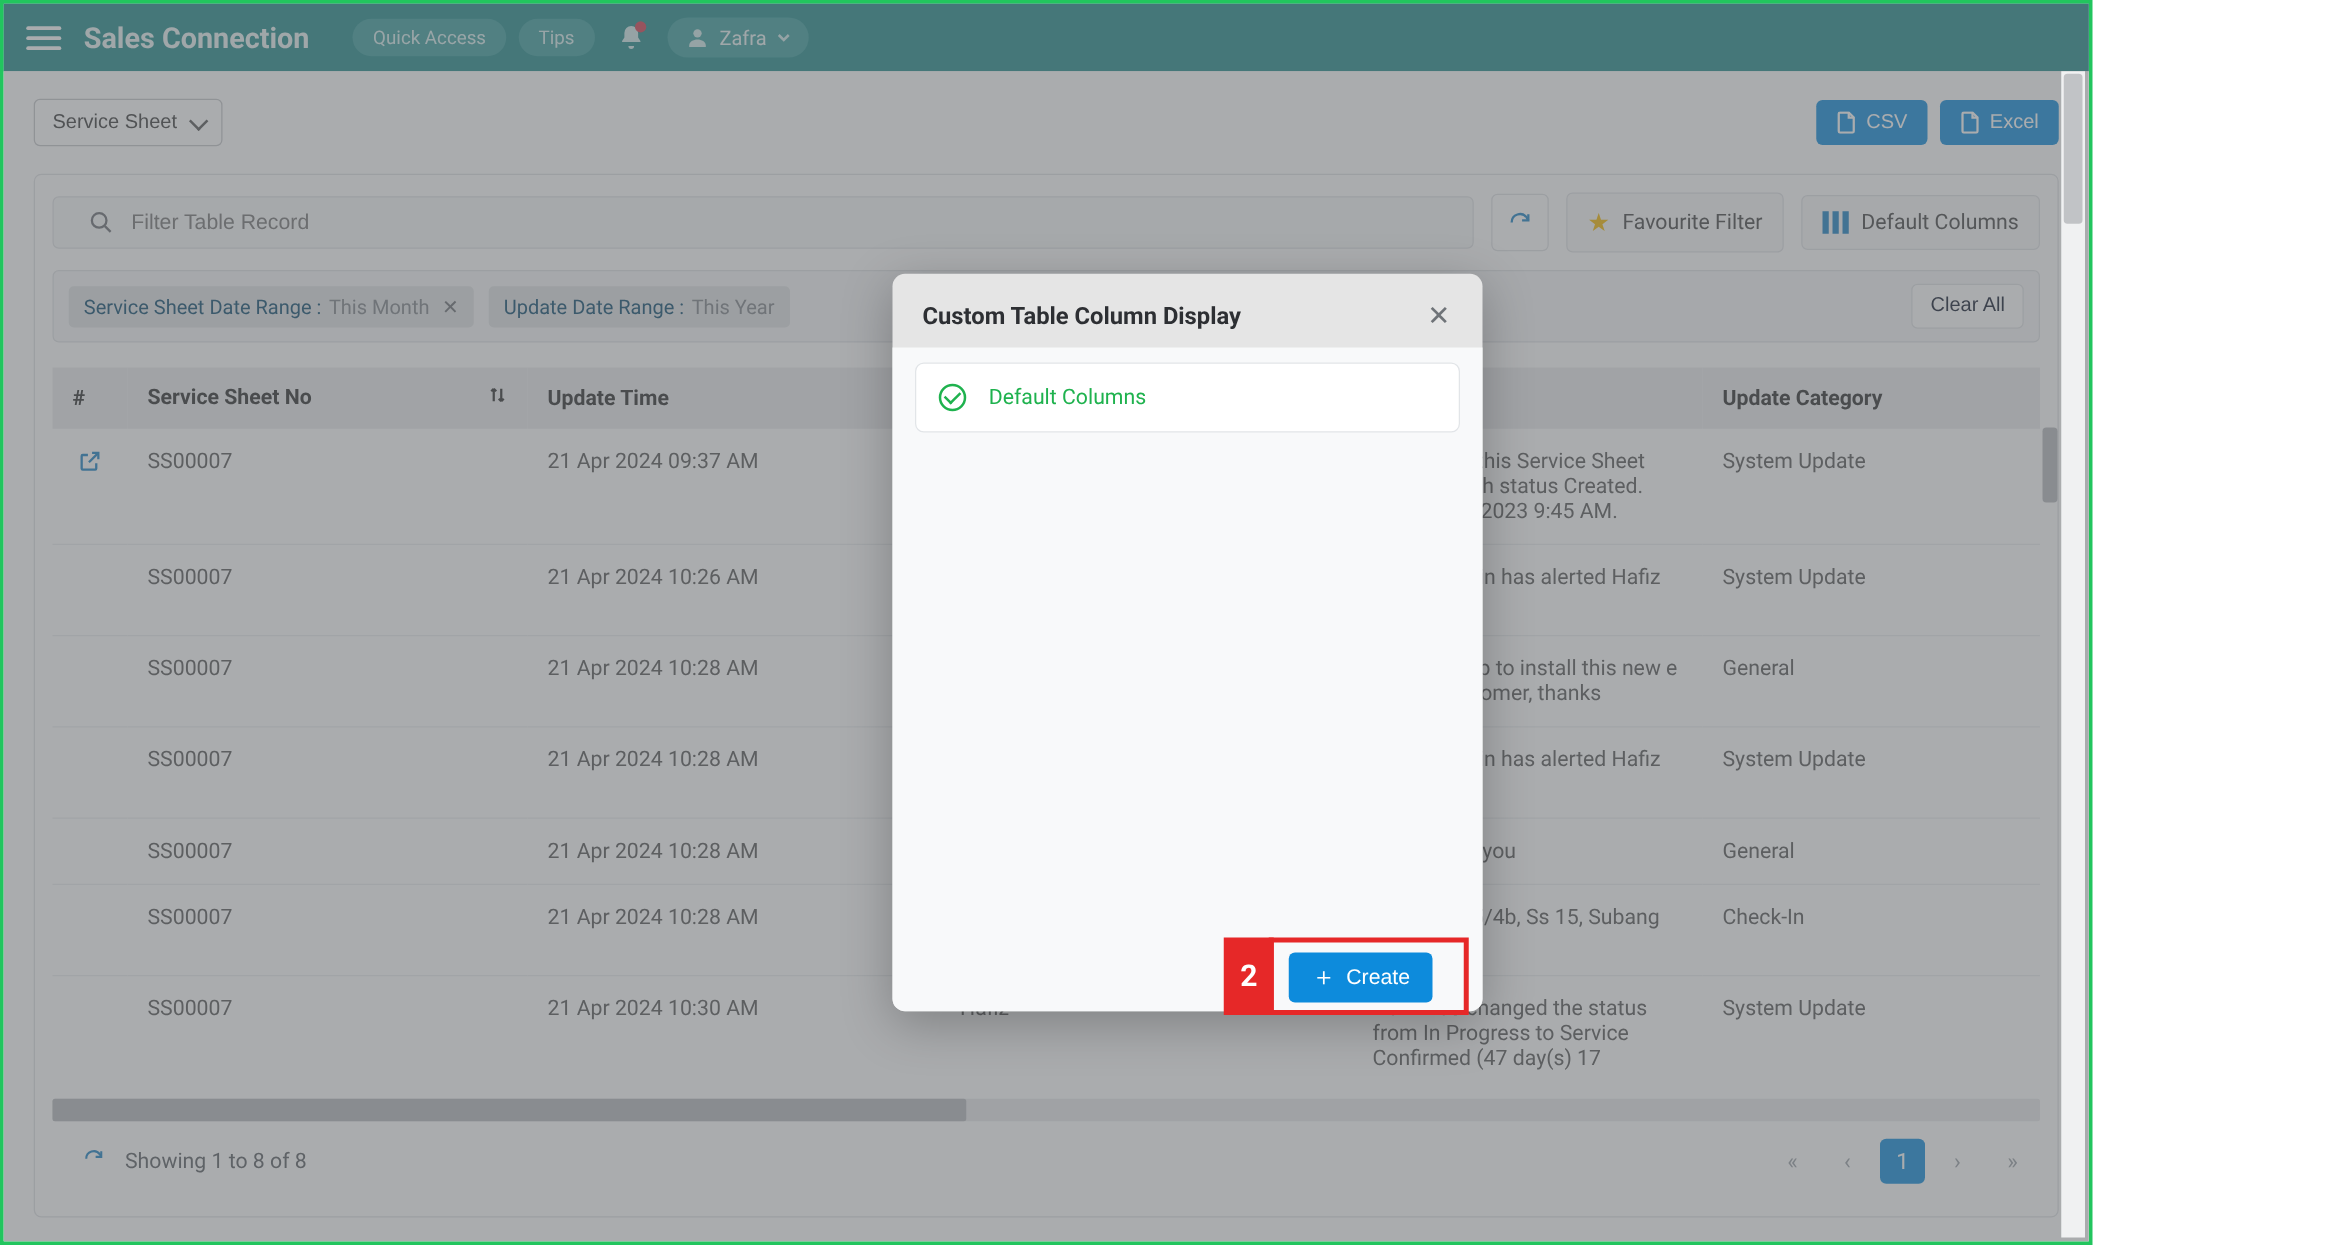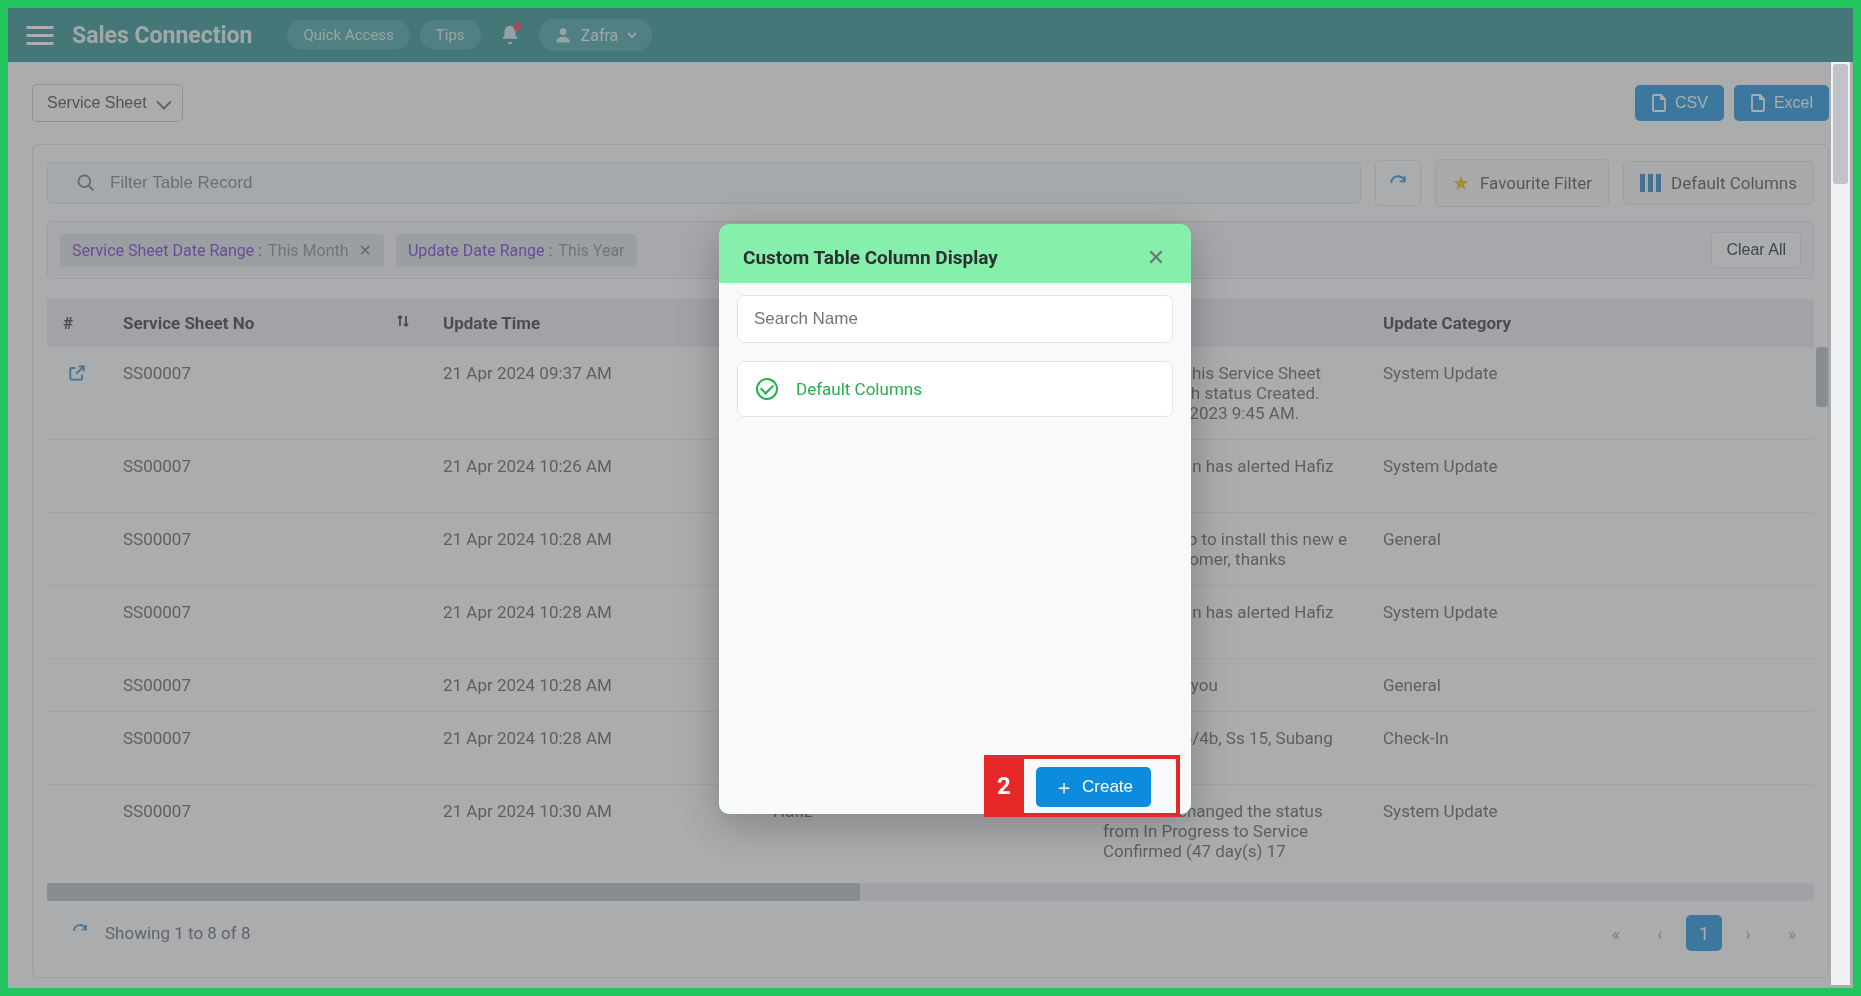--- a/index.html
+++ b/index.html
@@ -1,18 +1,18 @@
 <!DOCTYPE html>
 <html><head>
 <meta charset="utf-8">
 <style>
 * { box-sizing: border-box; margin: 0; padding: 0; }
 body { font-family: -apple-system, BlinkMacSystemFont, "Segoe UI", Roboto, Arial, sans-serif; background: #fff; overflow: hidden; }
 
-.viewport { width: 1861px; height: 996px; position: relative; border: 8px solid #22c55e; transform-origin: top left; }
+.viewport { width: 1674px; height: 996px; position: relative; border: 3px solid #22c55e; transform-origin: top left; }
 
 .topbar { height: 54px; background: #1f8a8a; display: flex; align-items: center; padding: 0 18px; color: #fff; }
 .menu-btn { width: 28px; height: 28px; display: flex; flex-direction: column; justify-content: center; gap: 5px; cursor: pointer; margin-right: 18px; }
 .menu-btn span { height: 3px; background: #fff; border-radius: 2px; }
 .brand { font-size: 23px; font-weight: 700; color: #e8f4f4; margin-right: 25px; }
 .tagline { font-size: 16px; color: #b3dcdc; flex: 1; }
 .pill { background: #3a9d9d; border-radius: 16px; padding: 6px 16px; font-size: 15px; color: #d8efef; margin-left: 10px; cursor: pointer; }
 .bell { width: 22px; height: 22px; margin: 0 18px; position: relative; }
 .bell svg { fill: #d0eaea; }
 .bell .dot { position: absolute; top: -2px; right: -1px; width: 9px; height: 9px; background: #d63c4f; border-radius: 50%; }
@@ -35,21 +35,21 @@
 .search-wrap { flex: 1; border: 1px solid #e0e2e5; border-radius: 5px; background: #f7f8f9; display: flex; align-items: center; padding: 10px 28px; gap: 14px; }
 .search-wrap input { border: none; background: transparent; outline: none; font-size: 17px; color: #7a7f85; flex: 1; }
 .icon-btn { border: 1px solid #e0e2e5; border-radius: 5px; background: #fff; width: 46px; height: 46px; display: flex; align-items: center; justify-content: center; cursor: pointer; }
 .pill-btn { border: 1px solid #e0e2e5; border-radius: 5px; background: #f8f8f8; padding: 11px 16px; display: flex; align-items: center; gap: 10px; font-size: 17px; color: #444; cursor: pointer; }
 .star { color: #f5b800; font-size: 20px; }
 .cols-icon { display: flex; gap: 3px; }
 .cols-icon span { width: 5px; height: 18px; background: #1a80c4; }
 
 .chips-row { border: 1px solid #e0e2e5; border-radius: 5px; background: #f6f7f8; padding: 10px 12px; display: flex; align-items: center; gap: 12px; }
 .chip { background: #e0e2e4; border-radius: 4px; padding: 7px 12px; font-size: 16px; display: flex; align-items: center; gap: 6px; }
-.chip .label { color: #6d28d9; }
+.chip .label { color: #0c4a6e; }
 .chip .val { color: #7f8489; }
 .chip .x { color: #6a6e73; cursor: pointer; font-size: 16px; margin-left: 4px; }
 .clear-all { margin-left: auto; border: 1px solid #e0e2e5; background: #fff; border-radius: 5px; padding: 8px 14px; color: #0f172a; font-size: 16px; cursor: pointer; }
 
 .table-wrap { margin-top: 20px; position: relative; }
 table { width: 100%; border-collapse: collapse; font-size: 17px; }
 th { text-align: left; padding: 14px 16px; background: #ebecee; color: #2c2c2c; font-weight: 700; font-size: 17px; }
 th.idx .sort-ic { float: right; }
 td { padding: 16px 16px; border-top: 1px solid #eceef0; color: #555; vertical-align: top; }
 tbody tr:first-child td { border-top: none; }
@@ -70,21 +70,21 @@
 
 .footer { display: flex; align-items: center; padding: 14px 4px 10px 24px; }
 .refresh-ic { color: #1a80c4; margin-right: 16px; cursor: pointer; }
 .showing { font-size: 17px; color: #5a5e63; }
 .pager { margin-left: auto; display: flex; align-items: center; gap: 8px; }
 .pg-btn { width: 36px; height: 36px; border-radius: 5px; display: flex; align-items: center; justify-content: center; color: #9aa0a6; font-size: 18px; cursor: pointer; }
 .pg-btn.active { background: #0d8bdc; color: #fff; }
 
 .overlay { position: absolute; inset: 0; background: rgba(100,104,108,0.55); }
 
-.modal { position: absolute; left: 711px; top: 216px; width: 472px; height: 590px; background: #86efac; border-radius: 10px; box-shadow: 0 10px 40px rgba(0,0,0,0.25); display: flex; flex-direction: column; }
+.modal { position: absolute; left: 711px; top: 216px; width: 472px; height: 590px; background: #e5e5e5; border-radius: 10px; box-shadow: 0 10px 40px rgba(0,0,0,0.25); display: flex; flex-direction: column; }
 .modal-head { display: flex; align-items: center; padding: 22px 24px 14px 24px; }
 .modal-title { font-size: 19px; font-weight: 700; color: #2d2f33; flex: 1; }
 .modal-close { width: 22px; height: 22px; cursor: pointer; color: #6f7378; font-size: 22px; display: flex; align-items: center; justify-content: center; }
 .modal-body { padding: 0 18px; flex: 1; background: #f8f9fa; border-radius: 0 0 10px 10px; padding-top: 12px; }
 .modal-search { border: 1px solid #e2e5e8; background: #fff; border-radius: 7px; padding: 13px 16px; font-size: 17px; color: #8a8f95; outline: none; width: 100%; margin-bottom: 18px; }
 .column-item { border: 1px solid #e2e5e8; background: #fff; border-radius: 7px; padding: 16px 18px; display: flex; align-items: center; gap: 18px; color: #1fb24e; font-size: 17px; cursor: pointer; }
 .check-circ { width: 22px; height: 22px; border: 2.5px solid #1fb24e; border-radius: 50%; display: flex; align-items: center; justify-content: center; }
 .check-circ::after { content: ''; width: 10px; height: 6px; border-left: 2.5px solid #1fb24e; border-bottom: 2.5px solid #1fb24e; transform: rotate(-45deg) translate(1px,-1px); }
 
 .callout { position: absolute; left: 1012px; top: 747px; width: 160px; height: 62px; border: 4px solid #e62828; background: transparent; z-index: 50; }
@@ -309,21 +309,20 @@
     </div>
 
   <div class="overlay"></div>
 
   <div class="modal">
     <div class="modal-head">
       <div class="modal-title">Custom Table Column Display</div>
       <div class="modal-close">✕</div>
     </div>
     <div class="modal-body">
-      <input class="modal-search" placeholder="Search Name" style="">
       <div class="column-item">
         <span class="check-circ"></span>
         <span>Default Columns</span>
       </div>
     </div>
   </div>
 
   <div class="callout">
     <div class="num">2</div>
   </div>

